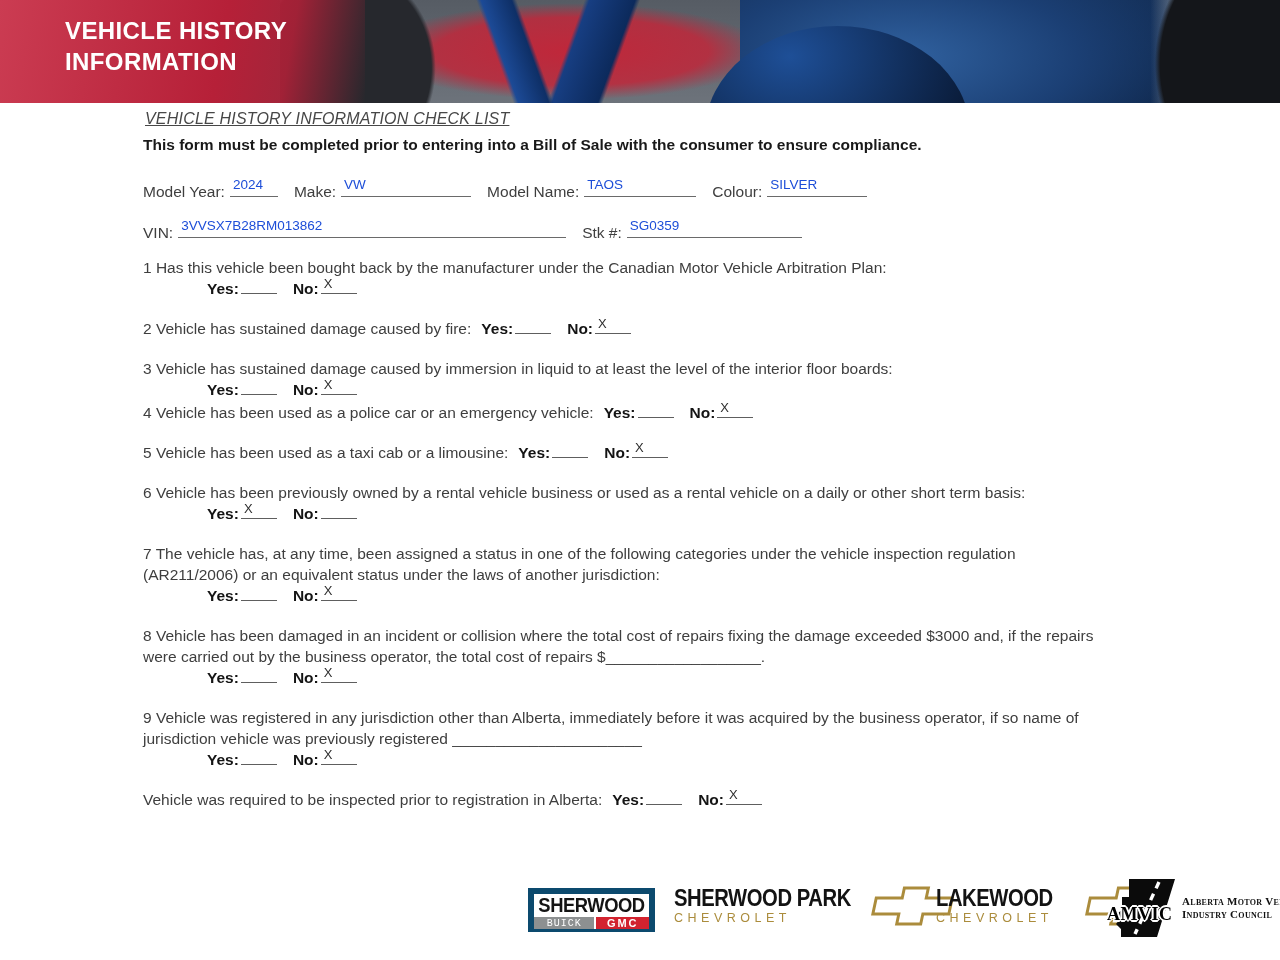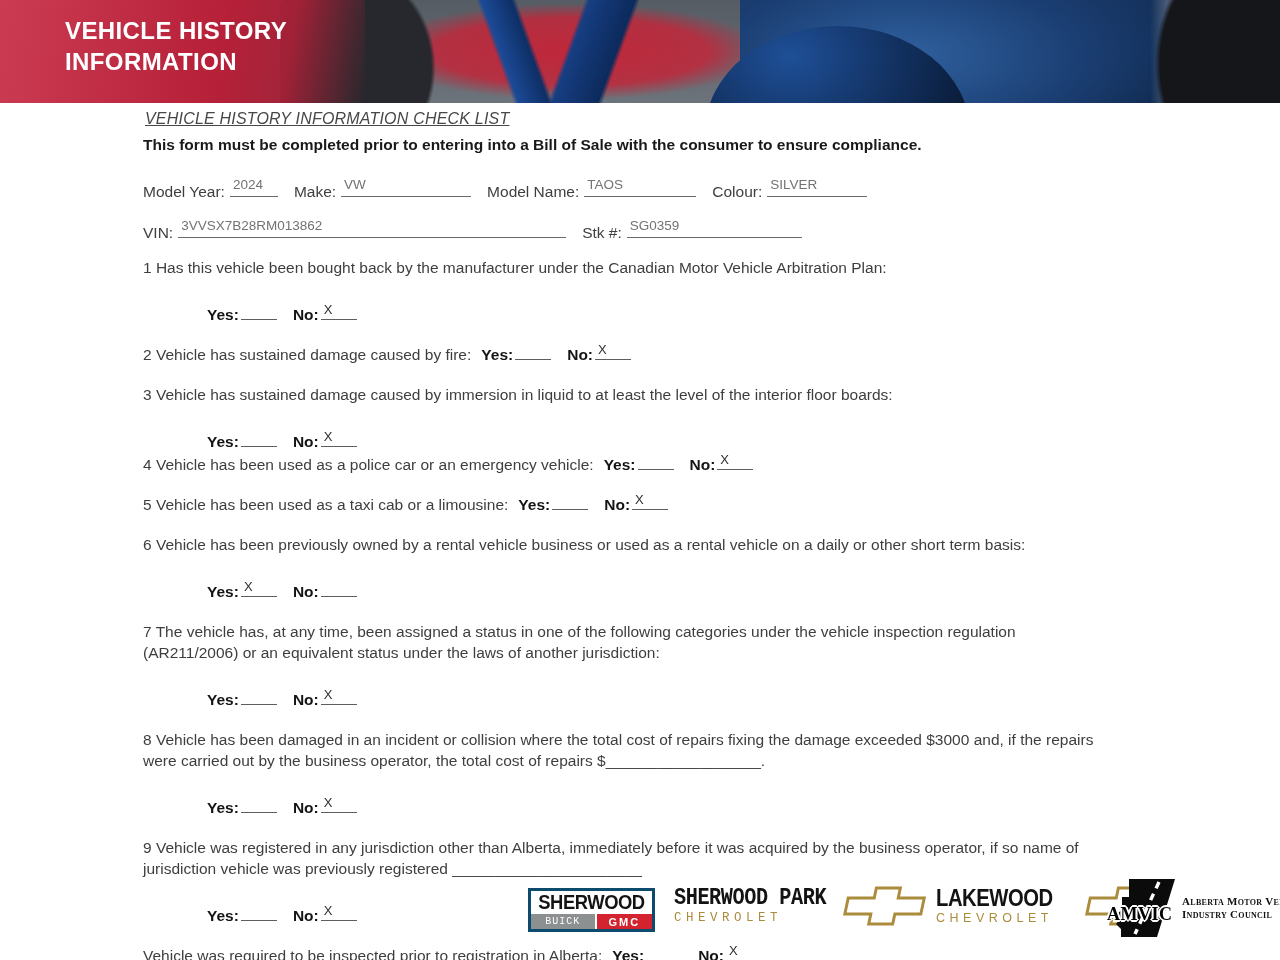--- a/index.html
+++ b/index.html
@@ -36,45 +36,45 @@
     font-size:15.5px;line-height:21px;}
   .form-title{display:inline-block;font-style:italic;text-decoration:underline;color:#474747;
     font-size:16px;letter-spacing:.2px;margin:0 0 5px 2px;}
   .compliance{font-weight:bold;color:#191919;margin-bottom:25px;}
   .fields-row{margin-bottom:19px;white-space:nowrap;}
   .fields-row.vin-row{margin-bottom:14px;}
   .field{margin-right:16px;}
   .f-label{margin-right:5px;}
   .f-blank{display:inline-block;border-bottom:1.5px solid #6a6a6a;position:relative;height:16px;
     vertical-align:baseline;}
-  .f-val{position:absolute;left:3px;bottom:1px;font-size:13.5px;color:#737373;white-space:nowrap;}
+  .f-val{position:absolute;left:3px;bottom:1px;font-size:13.5px;color:#1d4ed8;white-space:nowrap;}
   .q{margin-bottom:19px;}
   .q.no-gap{margin-bottom:2px;}
   .q-line{color:#3e3e3e;}
   .yn{white-space:nowrap;}
   .yn .yn-lab{font-weight:bold;color:#141414;}
   .yn .blank{display:inline-block;width:36px;height:15px;border-bottom:1.6px solid #5e5e5e;
     position:relative;margin:0 2px;vertical-align:baseline;}
   .yn .gap{display:inline-block;width:14px;}
   .xm{position:absolute;left:3px;bottom:-1px;font-size:13px;color:#2e2e2e;}
-  .yn-line{padding-left:64px;margin-top:26px;}
+  .yn-line{padding-left:64px;}
   .inline-yn{margin-left:10px;}
 
   
   .logo-sherwood{position:absolute;left:528px;top:888px;width:127px;height:44px;
-    border:3px solid #0c4a6e;background:#fff;box-sizing:border-box;display:flex;flex-direction:column;}
+    border:6px solid #0c4a6e;background:#fff;box-sizing:border-box;display:flex;flex-direction:column;}
   .sh-name{flex:1;display:flex;align-items:center;justify-content:center;font-weight:900;
     font-size:20px;color:#141414;letter-spacing:-.5px;transform:scaleX(.92);}
   .sh-row{display:flex;height:15px;}
   .sh-buick{flex:1.15;background:var(--buick-gray,#8d9091);color:#fff;font-size:10px;
     display:flex;align-items:center;justify-content:center;letter-spacing:1px;border-right:2px solid #fff;font-family:Liberation Mono, monospace;}
   .sh-gmc{flex:1;background:var(--gmc-red,#d2232f);color:#fff;font-size:11px;font-weight:bold;
     display:flex;align-items:center;justify-content:center;letter-spacing:2px;}
   .chev-logo{position:absolute;display:flex;align-items:center;}
-  .chev-park{left:674px;top:885px;font-family:Liberation Mono, monospace;}
+  .chev-park{left:674px;top:885px;}
   .chev-lake{left:936px;top:885px;gap:20px;}
   .chev-text{display:flex;flex-direction:column;}
   .chev-l1{font-weight:900;font-size:23px;line-height:23px;color:#131313;letter-spacing:-.5px;
     transform:scaleX(.88);transform-origin:left;white-space:nowrap;}
   .chev-l2{font-size:12.5px;color:var(--gold,#ab8c3c);letter-spacing:4.5px;margin-top:1px;white-space:nowrap;}
   .bowtie{margin-left:-6px;}
   .amvic{position:absolute;left:1113px;top:879px;display:flex;align-items:center;gap:5px;}
   .amvic-mark{position:relative;width:64px;height:58px;}
   .amvic-acronym{position:absolute;left:-6px;bottom:12px;font-family:"Liberation Serif",serif;
     font-weight:bold;font-size:18px;color:#000;letter-spacing:.5px;

